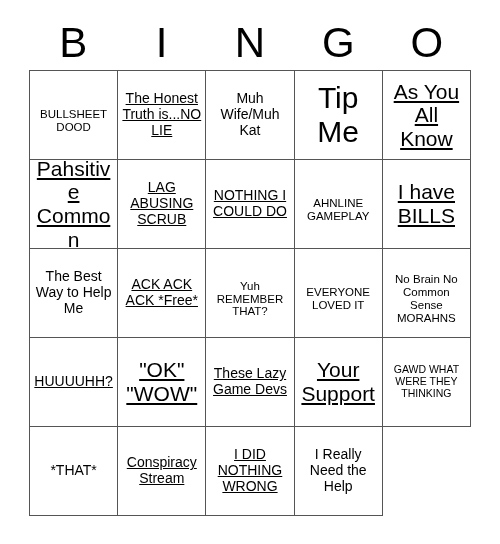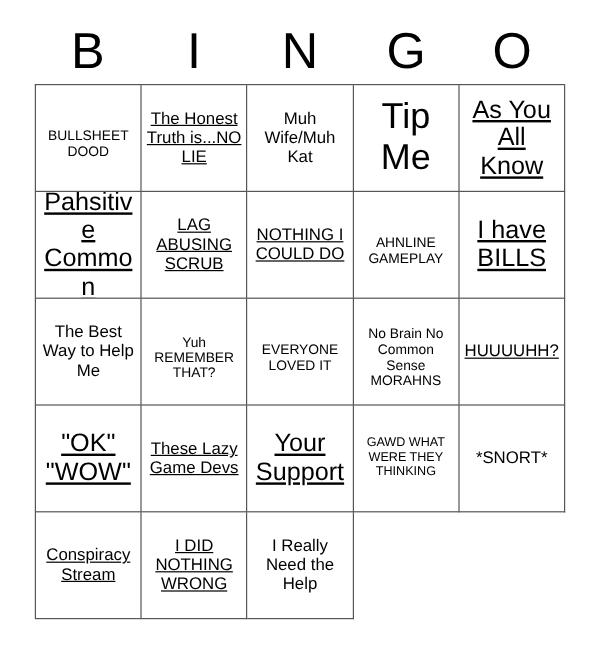--- a/index.html
+++ b/index.html
@@ -118,20 +118,23 @@
         <span class="cell-text fs-s">AHNLINE GAMEPLAY</span>
       </div>
     <div class="cell">
         <span class="cell-text fs-xl">I have BILLS</span>
       </div>
 
     <div class="cell">
         <span class="cell-text fs-l">The Best Way to Help Me</span>
       </div>
     <div class="cell">
+        <span class="cell-text fs-m">ACK ACK ACK *Free*</span>
+      </div>
+    <div class="cell">
         <span class="cell-text fs-s">Yuh REMEMBER THAT?</span>
       </div>
     <div class="cell">
         <span class="cell-text fs-s">EVERYONE LOVED IT</span>
       </div>
 
     <div class="cell">
         <span class="cell-text fs-s">No Brain No Common Sense MORAHNS</span>
       </div>
     <div class="cell">
@@ -144,21 +147,21 @@
         <span class="cell-text fs-m">These Lazy Game Devs</span>
       </div>
     <div class="cell">
         <span class="cell-text fs-xl">Your Support</span>
       </div>
 
     <div class="cell">
         <span class="cell-text fs-xs">GAWD WHAT WERE THEY THINKING</span>
       </div>
     <div class="cell">
-        <span class="cell-text fs-l">*SNORT*</span>
+        <span class="cell-text fs-l">*THAT*</span>
       </div>
     <div class="cell">
         <span class="cell-text fs-m">Conspiracy Stream</span>
       </div>
     <div class="cell">
         <span class="cell-text fs-m">I DID NOTHING WRONG</span>
       </div>
     <div class="cell">
         <span class="cell-text fs-l">I Really Need the Help</span>
       </div>

